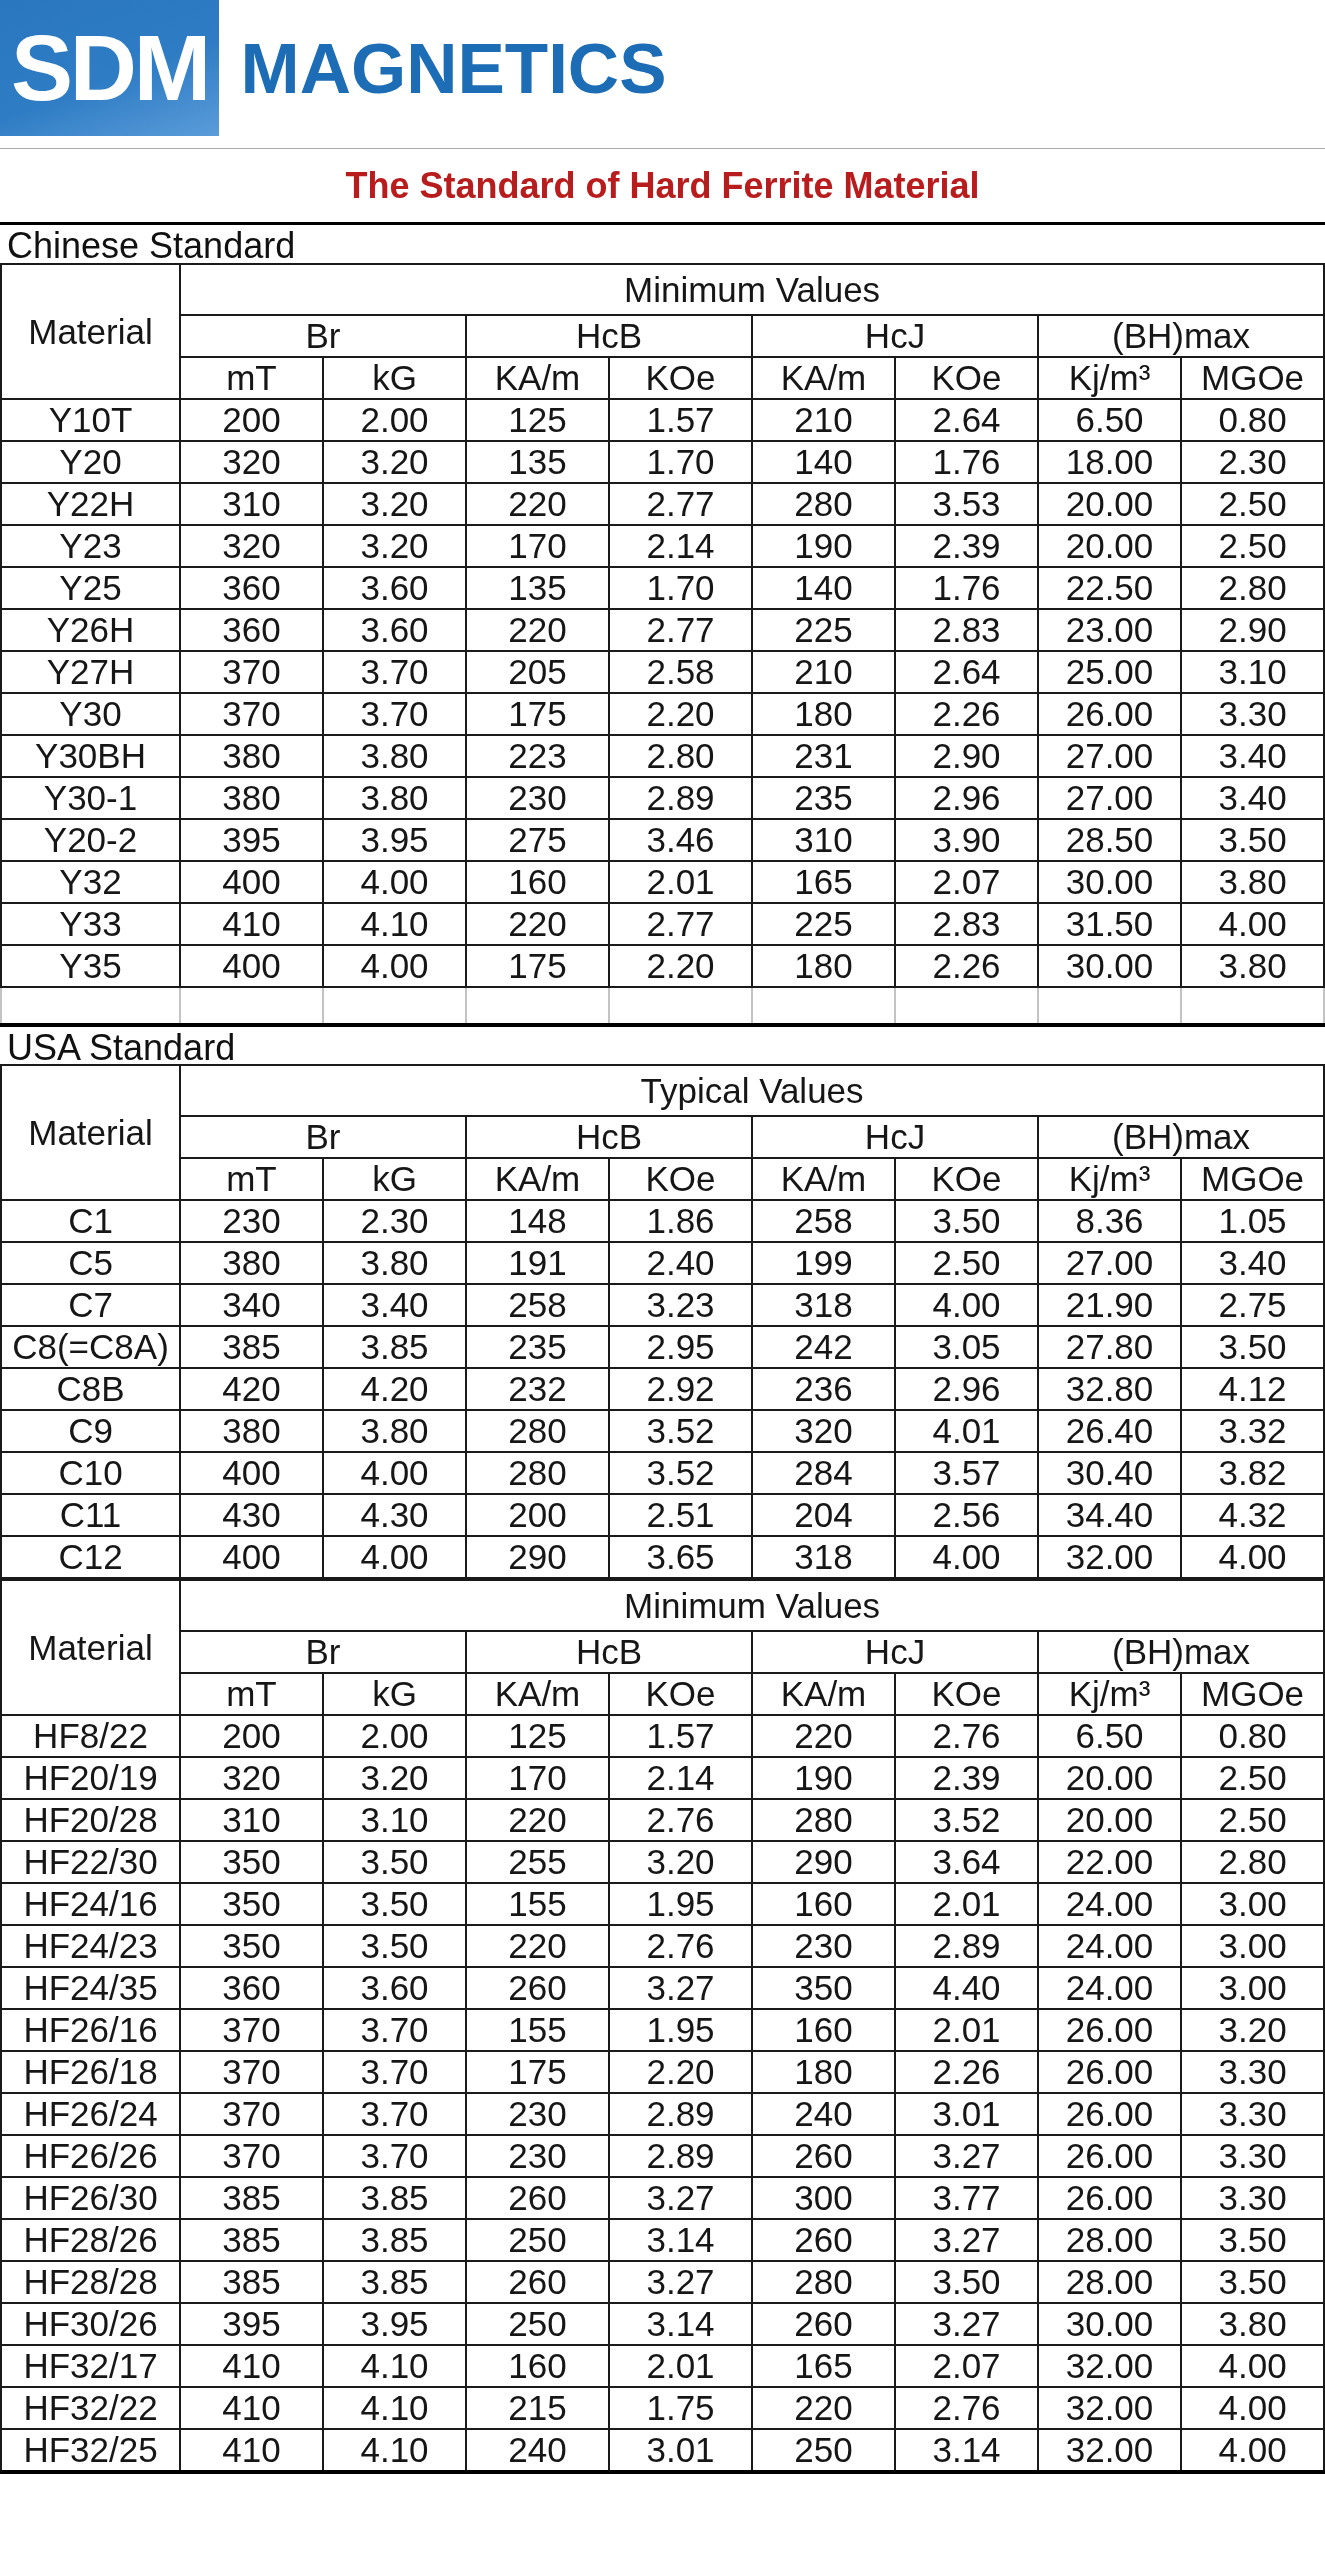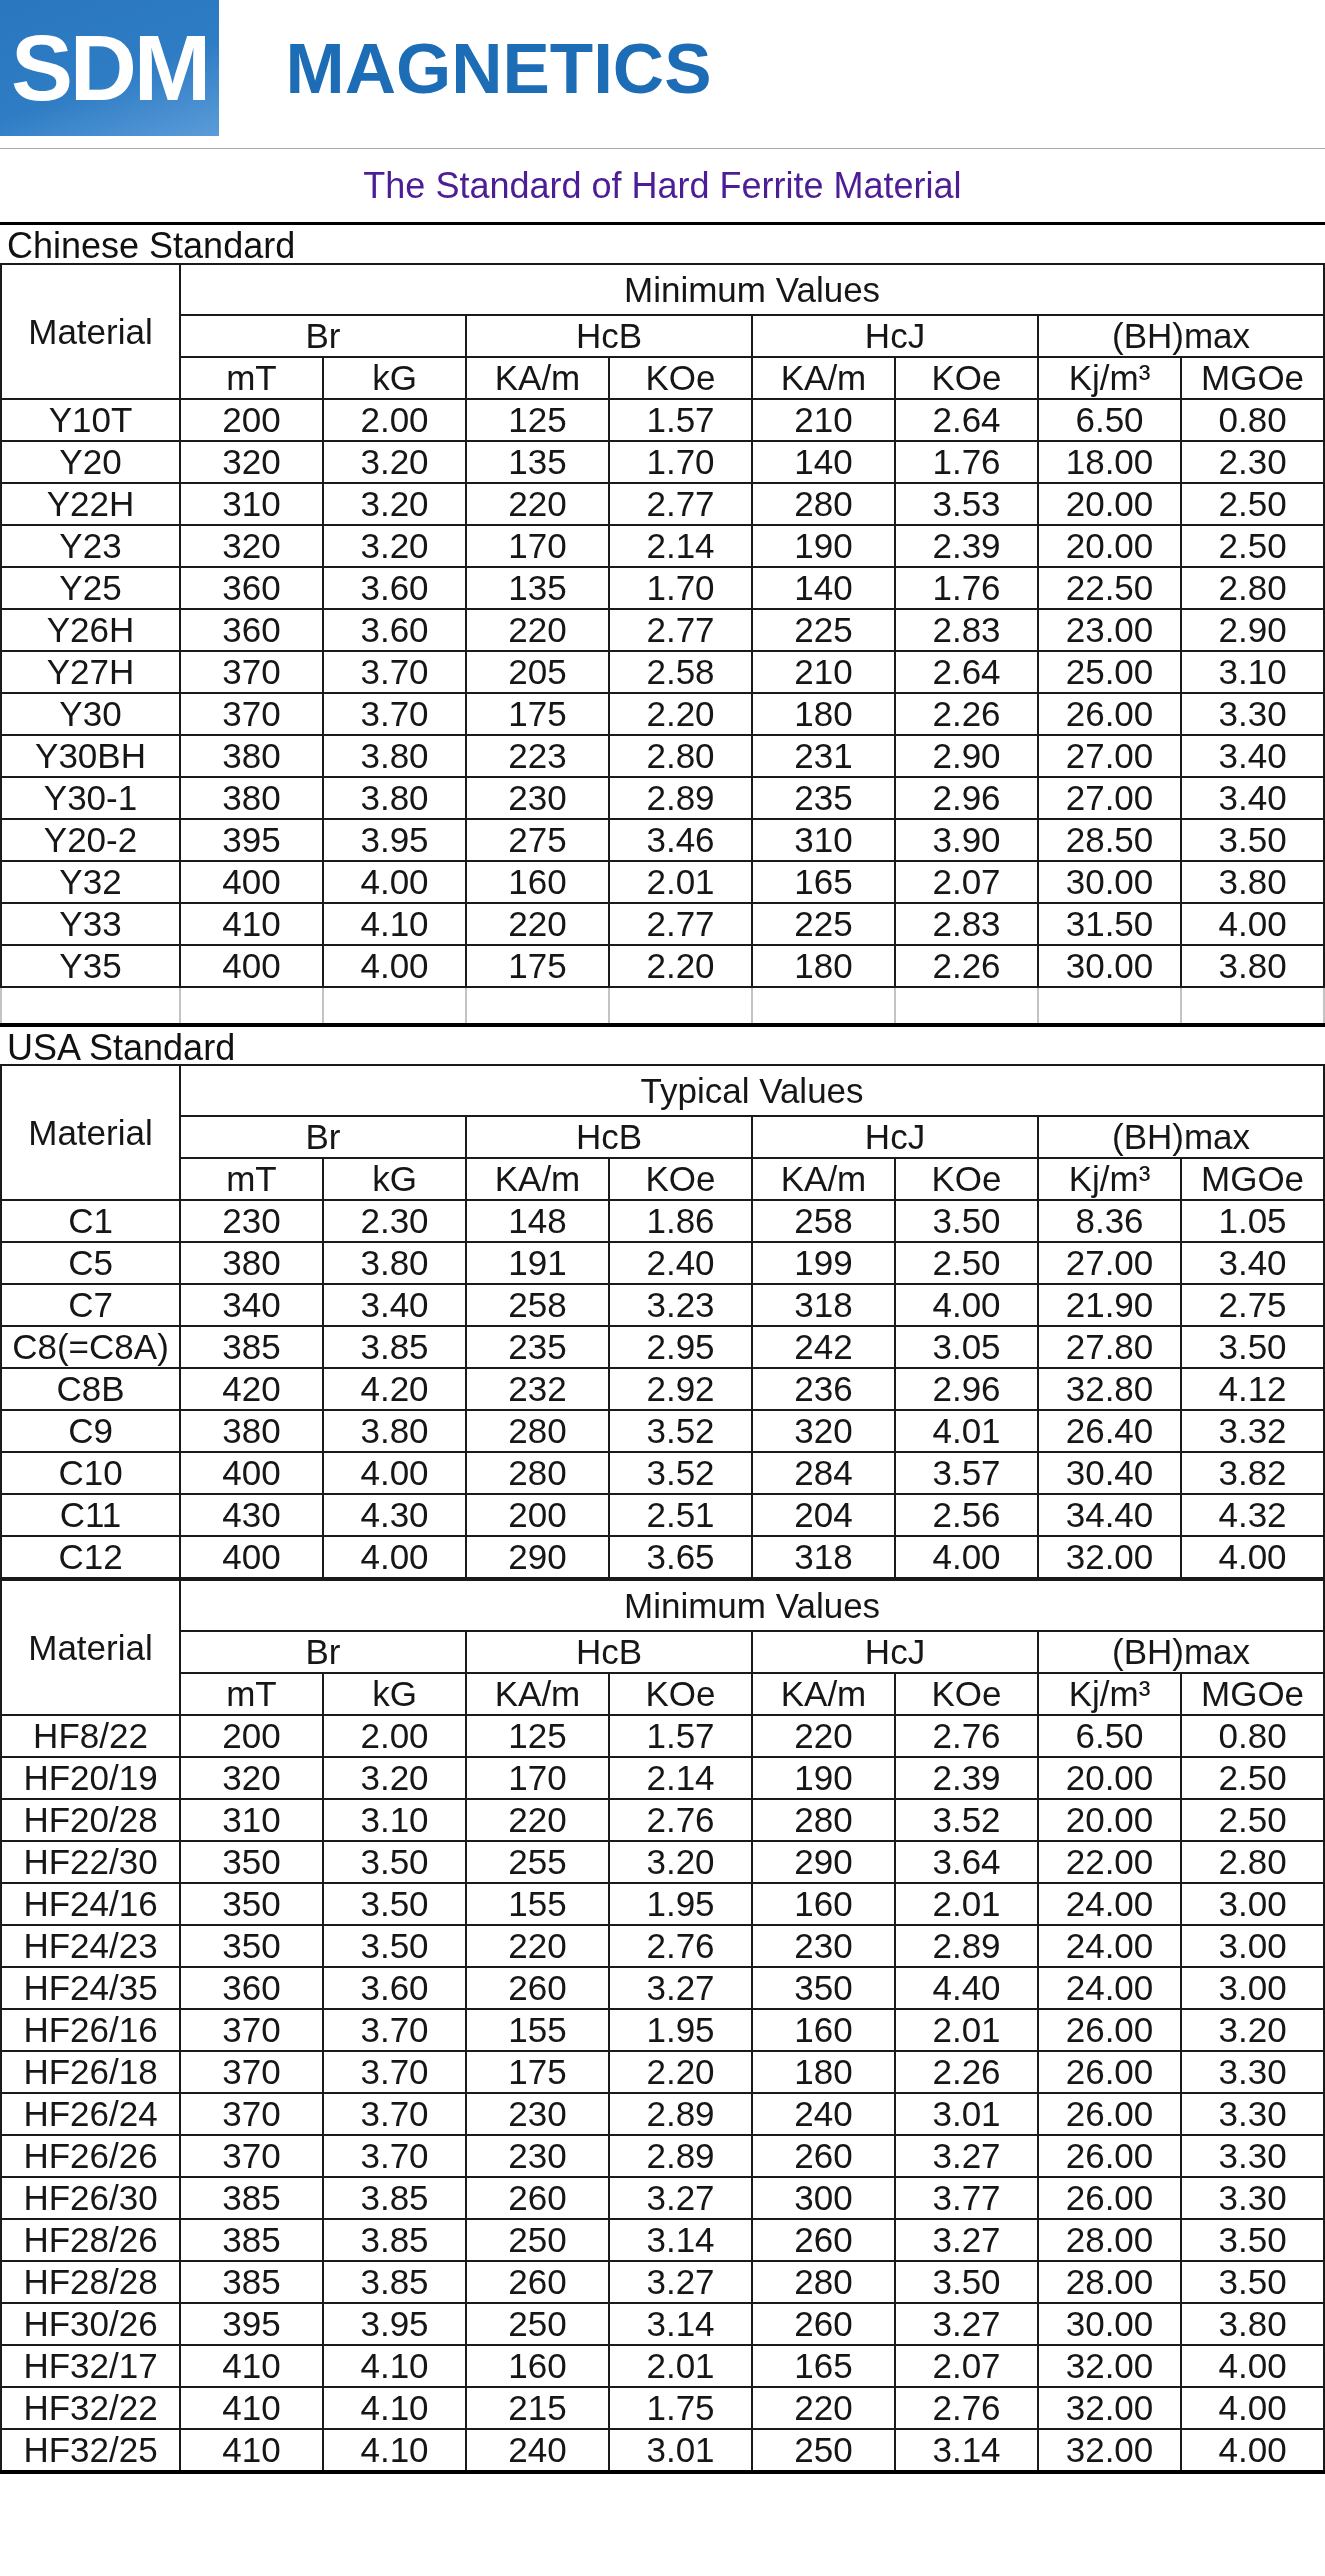--- a/index.html
+++ b/index.html
@@ -11,39 +11,39 @@
   *{box-sizing:border-box;margin:0;padding:0;}
   body{
     width:1325px;
     background:#ffffff;
     font-family:"Liberation Sans", sans-serif;
     color:#161616;
   }
   .page{width:1325px;overflow:hidden;background:#fff;}
 
   
-  .logo-band{height:136px;display:flex;align-items:center;gap:45px;}
+  .logo-band{height:136px;display:flex;align-items:center;}
   .logo-box{
     width:219px;height:136px;flex:0 0 219px;
     background:linear-gradient(160deg,#2a77bf 0%, var(--logo-box-blue) 55%, #5b9cd9 100%);
     display:flex;align-items:center;justify-content:center;
   }
   .logo-box span{
     color:#ffffff;font-size:93px;font-weight:700;letter-spacing:-3.3px;line-height:1;
   }
   .logo-text{
     color:var(--brand-blue);font-size:71px;font-weight:700;letter-spacing:0px;
     margin-left:21.5px;line-height:1;
   }
   .header-rule{height:1.7px;background:#ababab;margin-top:11.6px;}
 
   
   .doc-title{
     height:73px;line-height:73px;text-align:center;
-    font-size:36px;font-weight:400;color:#4c1d95;
+    font-size:36px;font-weight:700;color:#b91c1c;
   }
 
   
   .section-label{
     border-top:4.1px solid #000;
     height:41px;line-height:41px;
     font-size:36px;font-weight:400;color:#111;
     padding-left:7px;
   }
   section:first-child .section-label{border-top:3.3px solid #000;}

